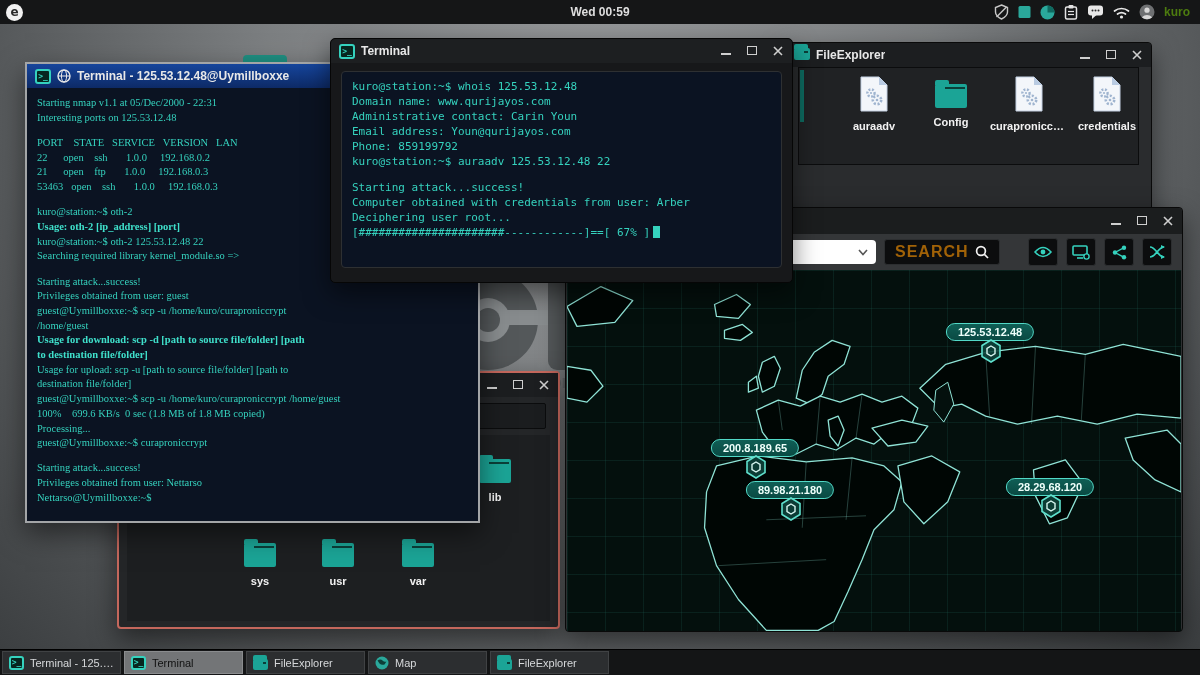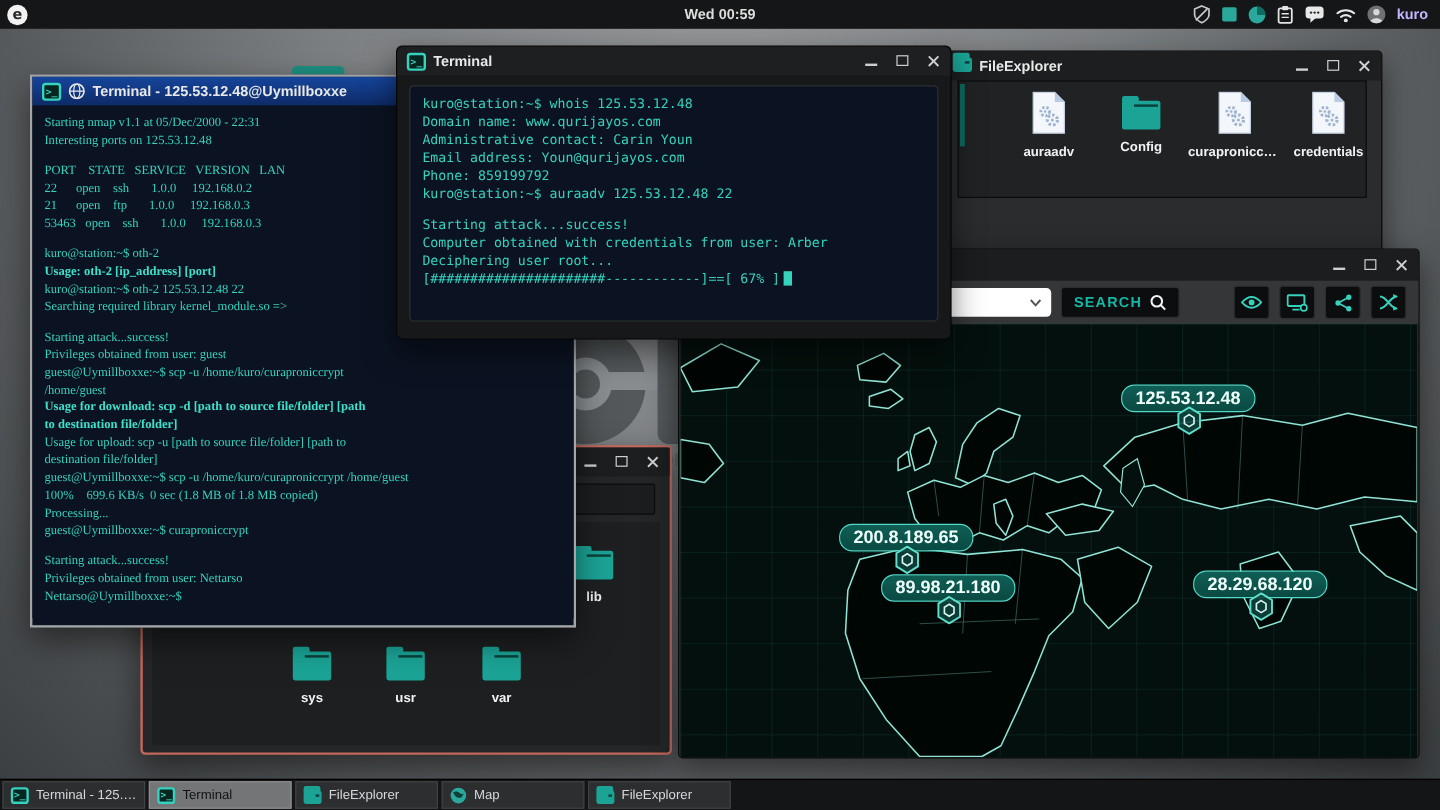--- a/index.html
+++ b/index.html
@@ -10,21 +10,21 @@
   .abs{position:absolute;}
   
   #menubar{left:0;top:0;width:1200px;height:24px;background:#151617;z-index:40;
            display:flex;align-items:center;color:#e6e6e6;font-size:12px;}
   #menubar .logo{width:17px;height:17px;border-radius:50%;background:#f2f2f2;margin-left:6px;
                  display:flex;align-items:center;justify-content:center;color:#2a2a2a;
                  font-weight:bold;font-size:12px;font-family:"DejaVu Sans",sans-serif;}
   #clock{position:absolute;left:0;right:0;text-align:center;font-weight:bold;color:#dedede;}
   #tray{margin-left:auto;display:flex;align-items:center;gap:9px;padding-right:10px;z-index:2;}
   #tray svg{display:block;}
-  #tray .user{font-weight:bold;color:#c4b5fd;}
+  #tray .user{font-weight:bold;color:#4d7c0f;}
   
   #taskbar{left:0;top:649px;width:1200px;height:26px;background:#141516;z-index:40;
            display:flex;align-items:stretch;gap:3px;padding-left:2px;border-top:1px solid #000;box-sizing:border-box;}
   .tb-item{width:119px;margin-top:1px;margin-bottom:1px;background:#2c2e30;border:1px solid #404244;
            display:flex;align-items:center;gap:6px;padding:0 6px;box-sizing:border-box;
            color:#d6d8da;font-size:11px;white-space:nowrap;overflow:hidden;cursor:pointer;}
   .tb-item.active{background:#737577;border-color:#8a8c8e;color:#111;}
   .tb-item .lbl{overflow:hidden;text-overflow:ellipsis;}
   
   .win{position:absolute;box-shadow:0 10px 26px rgba(0,0,0,.5);box-sizing:border-box;}
@@ -72,32 +72,32 @@
   #fe-remote{left:117px;top:371px;width:443px;height:258px;z-index:10;background:#242628;border:2px solid #c4675c;border-radius:4px;}
   #fe-remote .tbar{background:#1c1e20;}
   #fe-remote .fe-files{height:186px;border:none;background:#1d1f21;margin:0 8px;}
   
   #mapwin{left:565px;top:207px;width:618px;height:425px;z-index:22;background:#2e3032;border:1px solid #090909;border-radius:4px;}
   #mapwin .tbar{height:26px;background:#1b1d1e;border-radius:4px 4px 0 0;}
   #map-toolbar{height:36px;display:flex;align-items:center;gap:8px;padding:0 10px;background:#343638;}
   .combo{width:300px;height:24px;background:#fff;border-radius:4px;display:flex;align-items:center;
          padding:0 8px;box-sizing:border-box;cursor:pointer;}
   .combo .ph{flex:1;color:#8a8a8a;font-style:italic;font-size:12px;white-space:nowrap;overflow:hidden;}
-  .searchbtn{height:26px;background:#0c0d0e;border:1px solid #2c2e30;border-radius:3px;color:#14b8a6;
-             font-size:12px;font-weight:bold;letter-spacing:1px;display:flex;align-items:center;gap:6px;
+  .searchbtn{height:26px;background:#0c0d0e;border:1px solid #2c2e30;border-radius:3px;color:#a16207;
+             font-size:16px;font-weight:bold;letter-spacing:1px;display:flex;align-items:center;gap:6px;
              padding:0 10px;cursor:pointer;}
   .mapicobtn{width:28px;height:26px;background:#0c0d0e;border:1px solid #2c2e30;border-radius:3px;
              display:flex;align-items:center;justify-content:center;cursor:pointer;flex:none;}
   #map-canvas{position:absolute;left:1px;top:62px;width:614px;height:361px;background:#04100d;overflow:hidden;
       background-image:linear-gradient(rgba(64,205,188,.09) 1px,transparent 1px),
                        linear-gradient(90deg,rgba(64,205,188,.09) 1px,transparent 1px);
       background-size:38px 38px;}
   #map-canvas svg.world{position:absolute;left:0;top:0;}
   .ip-pill{position:absolute;transform:translate(-50%,-50%);background:linear-gradient(#0f5e55,#0a4a43);
-           border:1.5px solid #52d9c7;border-radius:11px;color:#eefffb;font-size:15px;font-weight:bold;
+           border:1.5px solid #52d9c7;border-radius:11px;color:#eefffb;font-size:11px;font-weight:bold;
            padding:2px 11px;white-space:nowrap;cursor:pointer;}
   .hexmark{position:absolute;transform:translate(-50%,-50%);cursor:pointer;}
   
   #watermark{left:432px;top:266px;z-index:2;}
   #frag{left:243px;top:55px;width:44px;height:16px;background:#1f9083;border-radius:4px;z-index:3;}
 </style>
 </head>
 <body>
 
 <div id="stage">

